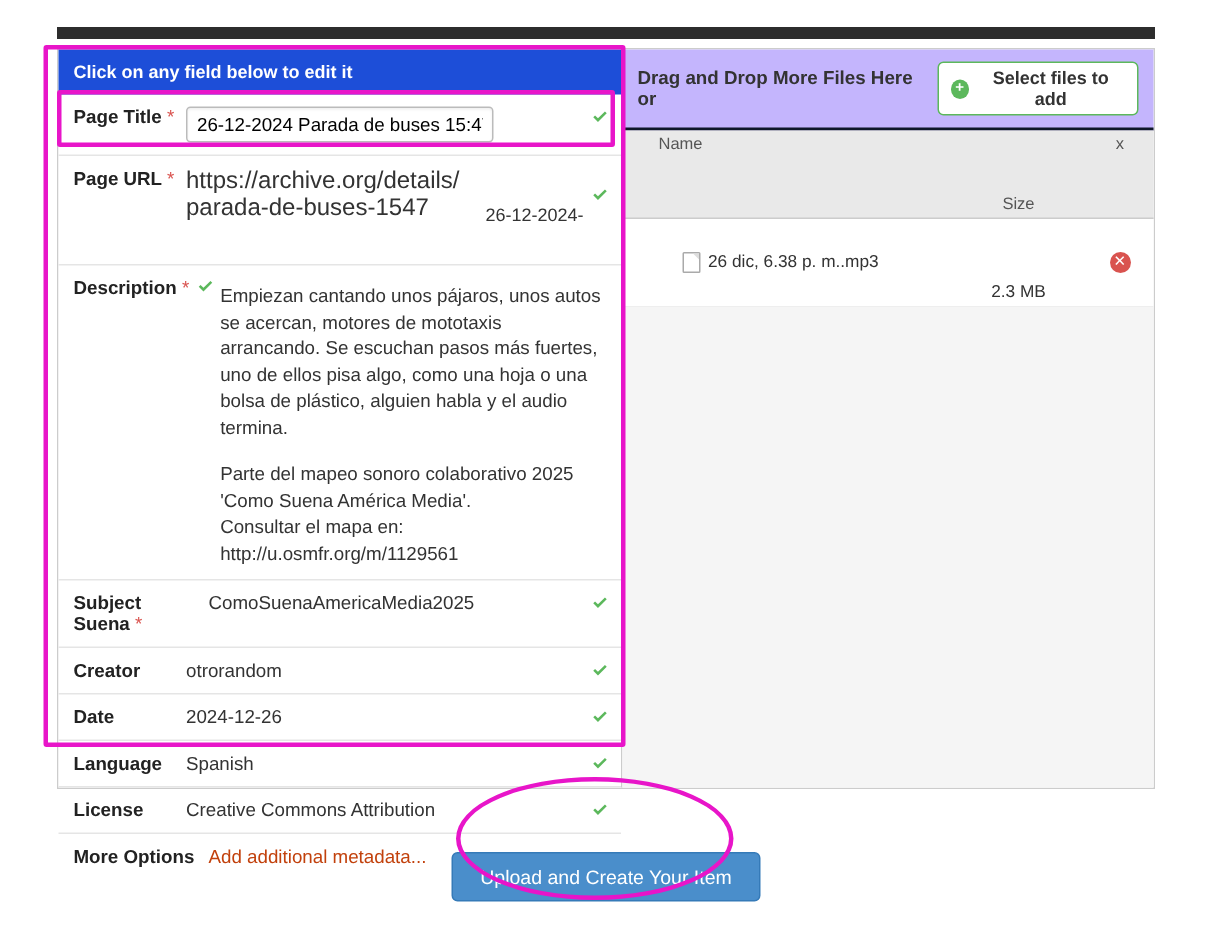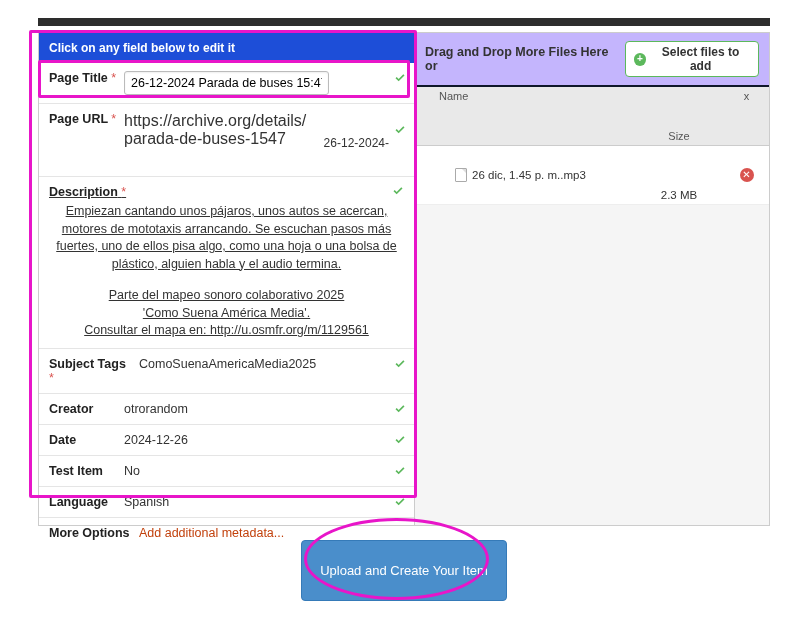--- a/index.html
+++ b/index.html
@@ -87,31 +87,31 @@
   }
   .url-row .field-value { font-size: 16px; }
   .url-slug {
     position: absolute;
     right: 25px; top: 8px;
     text-align: right;
     font-size: 12px;
     color: #333;
     margin-top: 24px;
   }
-  .desc-block { flex-direction: column; align-items:stretch;text-decoration:underline; }
+  .desc-block { flex-direction: row; align-items:stretch; }
   .desc-block .desc-header {
     display:flex; justify-content:space-between;
   }
   .desc-text {
     margin-top: 4px;
     color: #333;
     line-height: 1.4;
     font-size: 12.5px;
   }
-  .desc-text p { margin: 0 0 14px 0; text-align: center; }
+  .desc-text p { margin: 0 0 14px 12px; }
   .desc-text p:last-child { margin-bottom:0; }
   .more-link {
     color: #c2410c;
     text-decoration: none;
   }
   
   .drop-header {
     background: #c4b5fd;
     border-bottom: 2px solid #0f172a;
     padding: 8px 10px;
@@ -186,21 +186,21 @@
   
   .upload-area {
     position:absolute; left:0; right:0; bottom:20px;
     display:flex; justify-content:center;
   }
   .upload-btn {
     background:#4a8ecb;
     color:#fff;
     border:1px solid #357ab8;
     border-radius:4px;
-    padding:22px 18px;
+    padding:8px 18px;
     font-size:13px;
     cursor:pointer;
   }
 
   
   .anno-box {
     position:absolute;
     border:3px solid #e815c9;
     pointer-events:none;
     border-radius:2px;
@@ -271,21 +271,21 @@
         <p>
           <span>Parte del mapeo sonoro colaborativo 2025</span><br>
           <span>'Como Suena América Media'.</span><br>
           <span>Consultar el mapa en: http://u.osmfr.org/m/1129561</span>
         </p>
       </div>
     </div>
 
     <div class="field-row">
       <div class="field-label" style="width:90px;">
-        <span>Subject Tags</span> <span class="req">*</span>
+        <span>Subject Suena</span> <span class="req">*</span>
       </div>
       <div class="field-value">ComoSuenaAmericaMedia2025</div>
       <span class="check">
           <svg viewBox="0 0 16 16">
             <path fill="#5cb85c" d="M6.2 12.4 2 8.2l1.6-1.6 2.6 2.6L12.4 3 14 4.6z"></path>
           </svg>
         </span>
     </div>
 
     <div class="field-row">
@@ -302,40 +302,40 @@
       <div class="field-label">Date</div>
       <div class="field-value">2024-12-26</div>
       <span class="check">
           <svg viewBox="0 0 16 16">
             <path fill="#5cb85c" d="M6.2 12.4 2 8.2l1.6-1.6 2.6 2.6L12.4 3 14 4.6z"></path>
           </svg>
         </span>
     </div>
 
 
-    <div class="field-row">
-      <div class="field-label">Test Item</div>
-      <div class="field-value">No</div>
-      <span class="check">
-          <svg viewBox="0 0 16 16">
-            <path fill="#5cb85c" d="M6.2 12.4 2 8.2l1.6-1.6 2.6 2.6L12.4 3 14 4.6z"></path>
-          </svg>
-        </span>
-    </div>
 
     <div class="field-row">
       <div class="field-label">Language</div>
       <div class="field-value">Spanish</div>
       <span class="check">
           <svg viewBox="0 0 16 16">
             <path fill="#5cb85c" d="M6.2 12.4 2 8.2l1.6-1.6 2.6 2.6L12.4 3 14 4.6z"></path>
           </svg>
         </span>
     </div>
 
+    <div class="field-row">
+      <div class="field-label">License</div>
+      <div class="field-value">Creative Commons Attribution</div>
+      <span class="check">
+          <svg viewBox="0 0 16 16">
+            <path fill="#5cb85c" d="M6.2 12.4 2 8.2l1.6-1.6 2.6 2.6L12.4 3 14 4.6z"></path>
+          </svg>
+        </span>
+    </div>
 
     <div class="field-row" style="border-bottom:none;">
       <div class="field-label" style="width:90px;">More Options</div>
       <div class="field-value">
         <a href="#" class="more-link">Add additional metadata...</a>
       </div>
     </div>
   </div>
 
   <div class="right-panel">
@@ -347,21 +347,21 @@
       </button>
     </div>
     <div class="file-table-head">
       <div class="col-name">Name</div>
       <div class="col-size">Size</div>
       <div class="col-x">x</div>
     </div>
     <div class="file-row">
       <div class="col-name">
         <span class="file-icon"></span>
-        <span>26 dic, 1.45 p. m..mp3</span>
+        <span>26 dic, 6.38 p. m..mp3</span>
       </div>
       <div class="col-size">2.3 MB</div>
       <div class="col-x">
         <span class="remove-icon">✕</span>
       </div>
     </div>
     <div class="file-list-area"></div>
   </div>
 </div>
 

